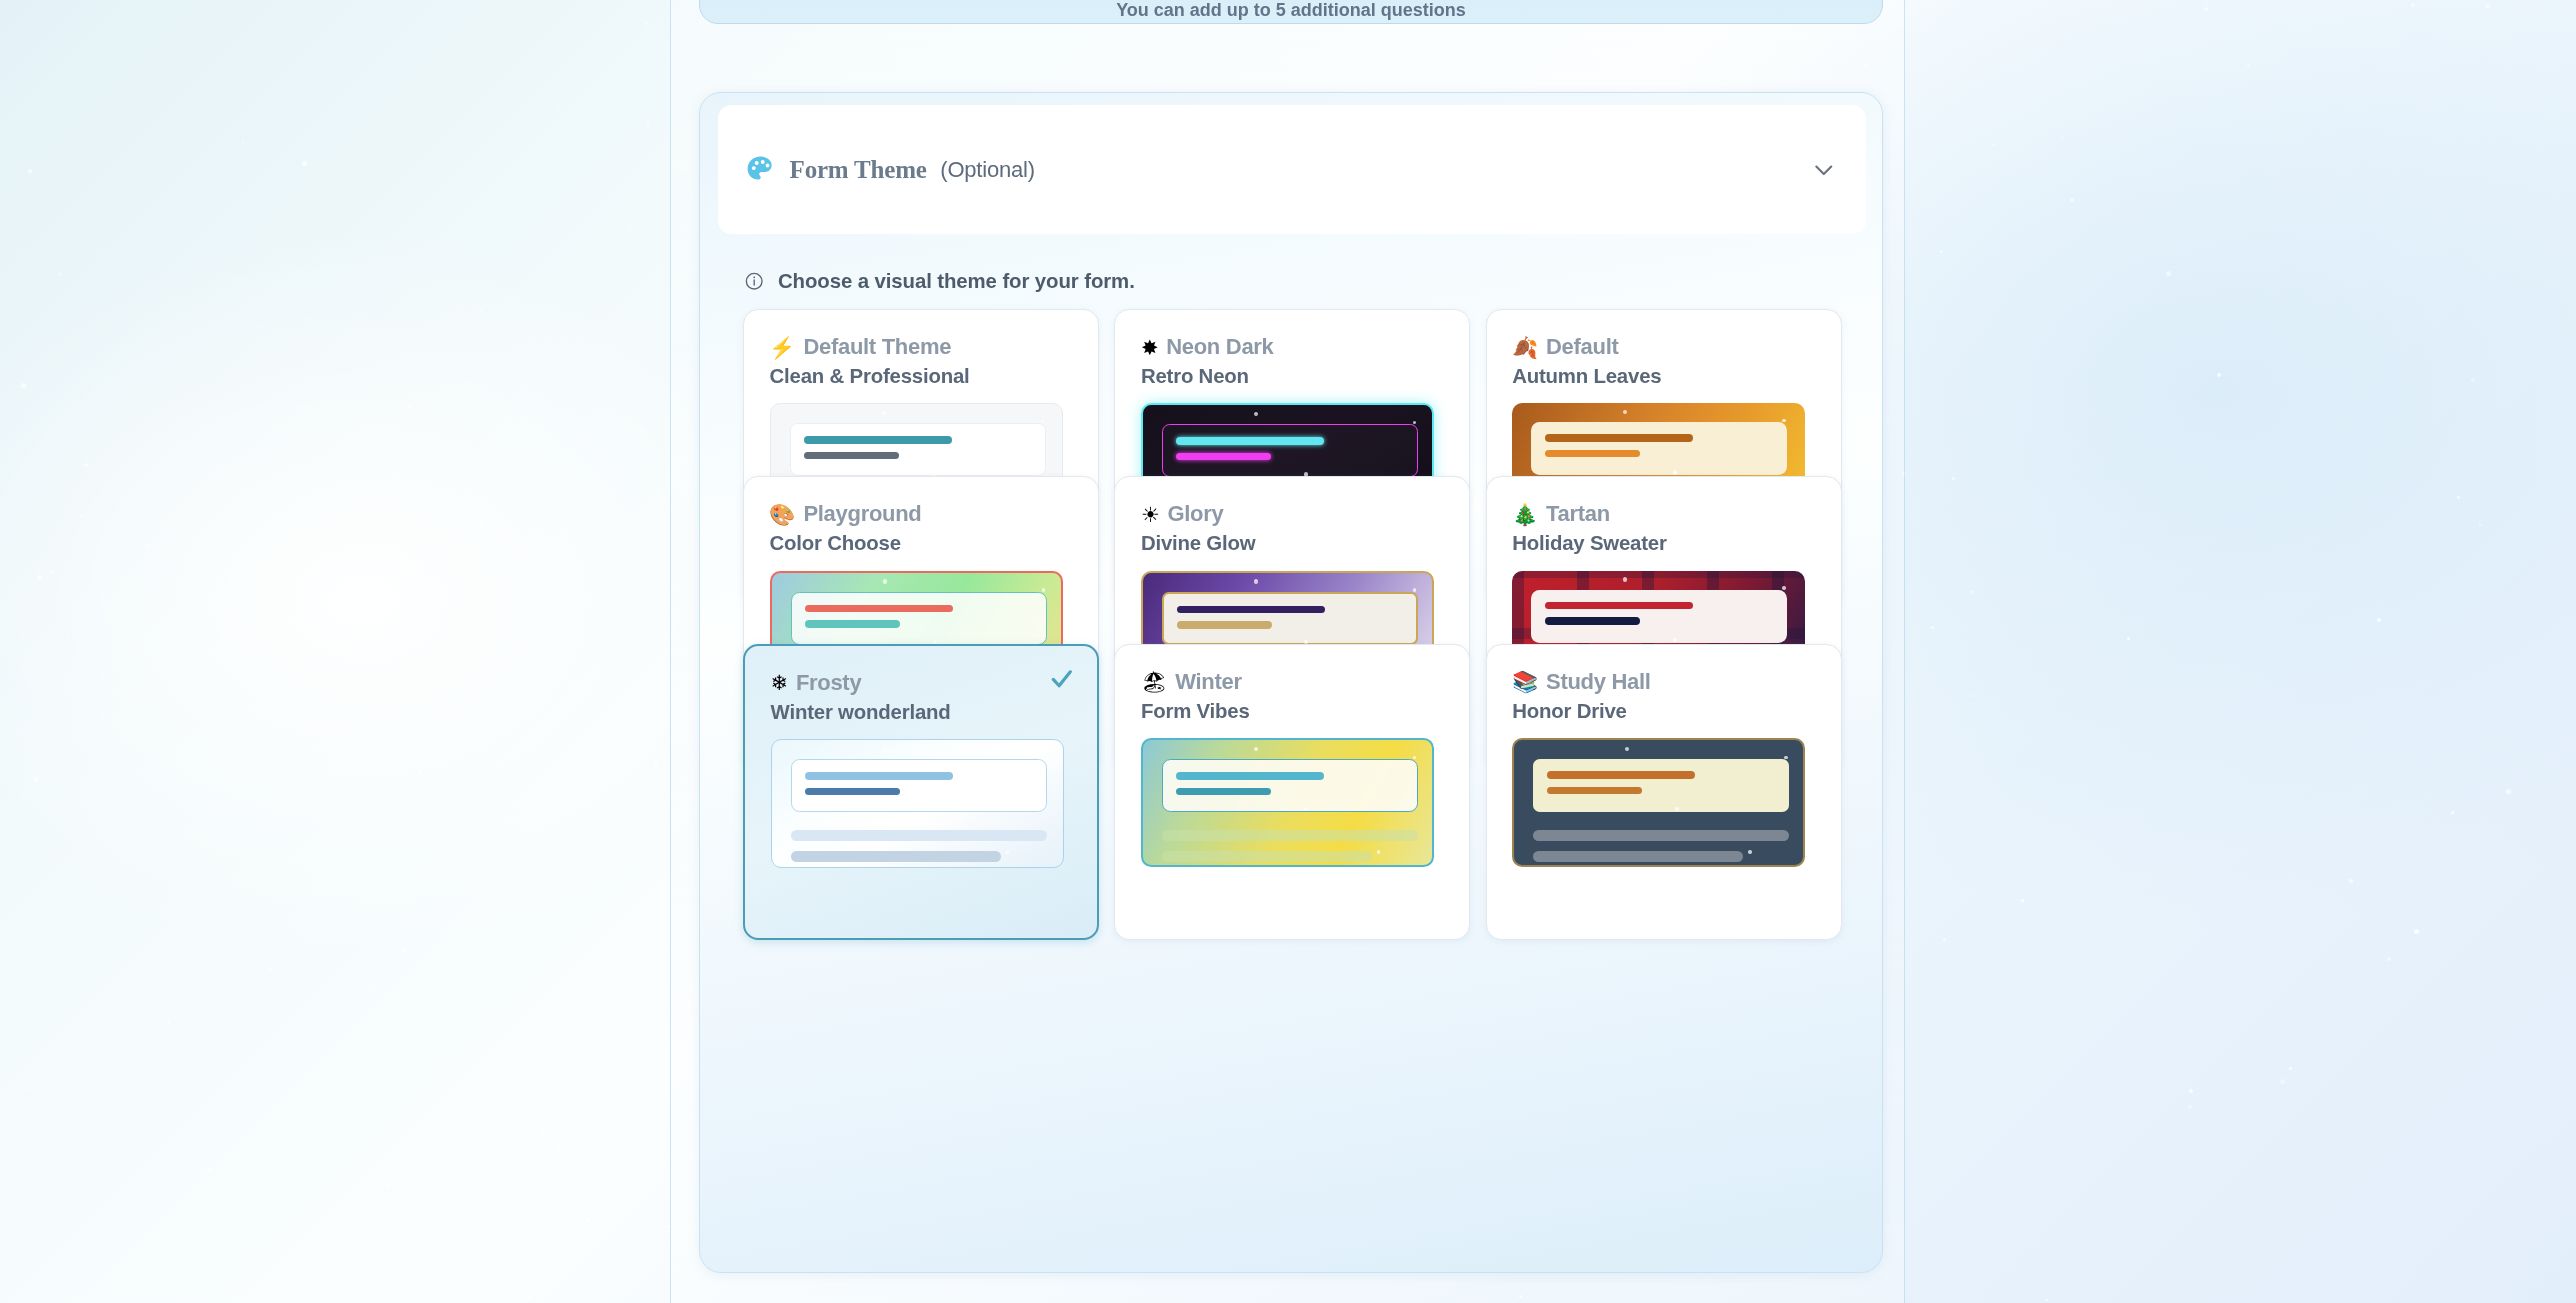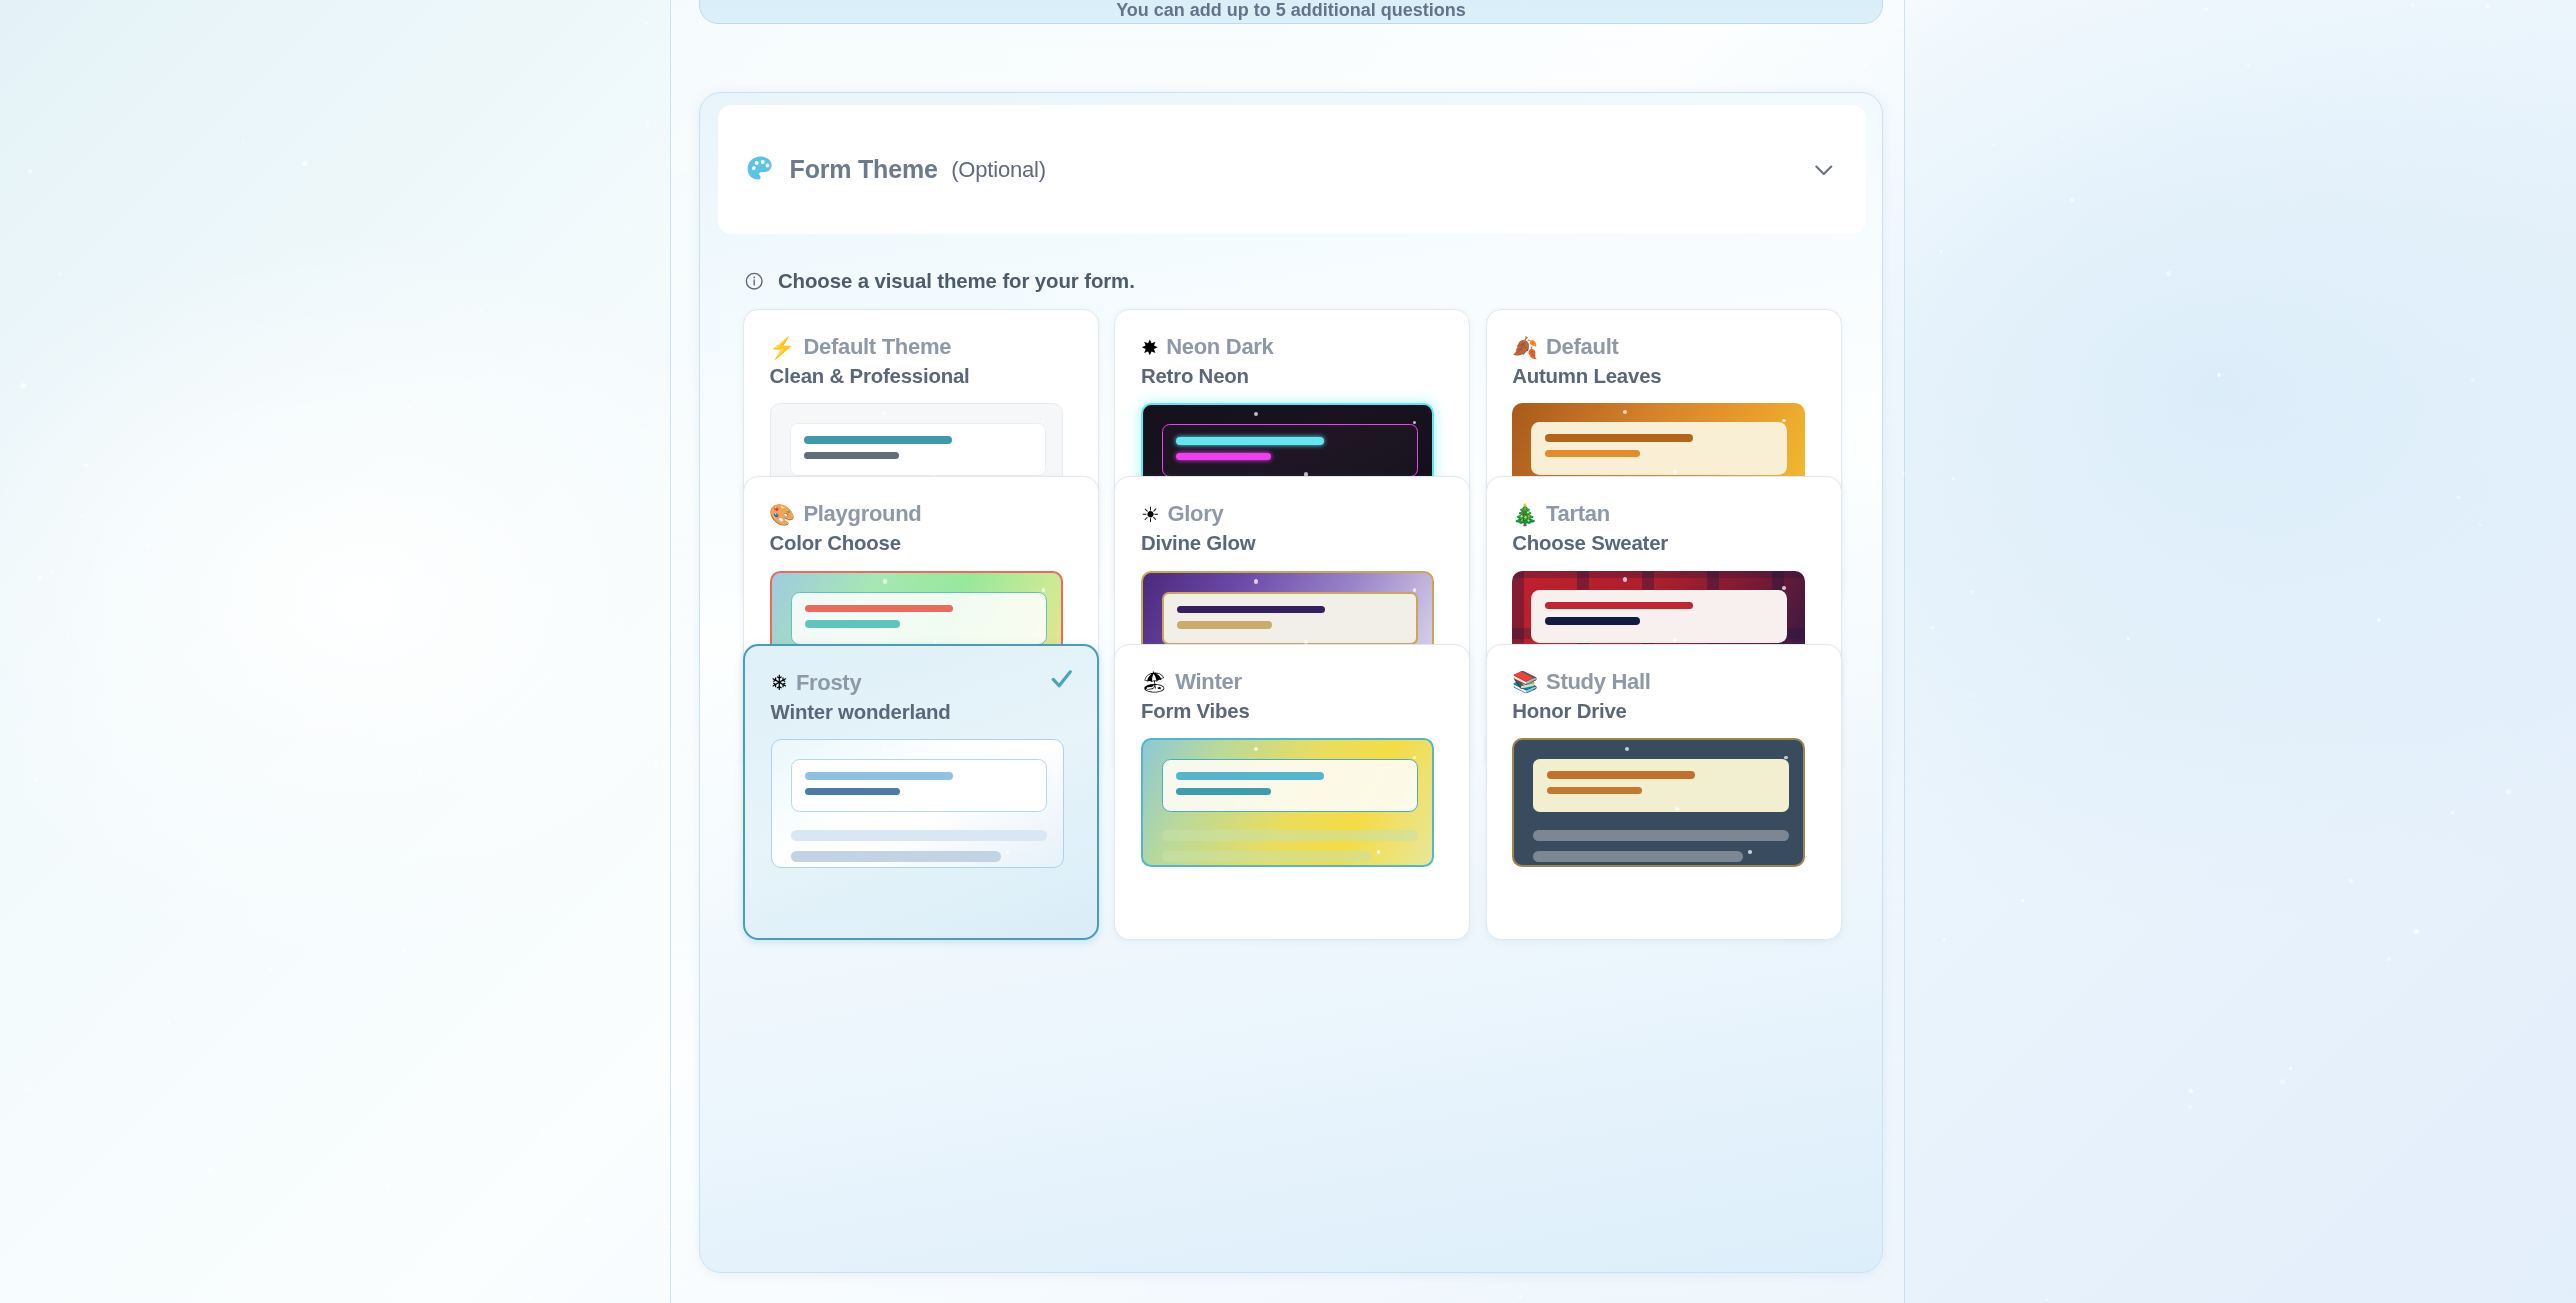--- a/index.html
+++ b/index.html
@@ -100,20 +100,21 @@
     align-items: center;
     padding: 0 29px 0 27px;
     cursor: pointer;
   }
   #palette-icon { width: 31px; height: 31px; flex: 0 0 31px; margin-right: 13.6px; display:block; }
   #theme-title {
     font-size: 25px;
     font-weight: 700;
     color: #6b7b8c;
     letter-spacing: -0.2px;
+    font-family: Liberation Serif, serif;
   }
   #theme-optional {
     font-size: 22px;
     font-weight: 400;
     color: #5d6b7d;
     margin-left: 13.6px;
     letter-spacing: -0.2px;
   }
   #theme-chevron { margin-left: auto; width: 25.6px; height: 25.6px; display:block; }
 
@@ -575,21 +576,21 @@
           <span class="pv-spark" style="left: 270px; top: 15.5px; width: 3.4px; height: 3.4px; opacity: 0.72;"></span>
           <span class="pv-spark" style="left: 161px; top: 67px; width: 4.3px; height: 4.3px; opacity: 0.72;"></span>
           <span class="pv-spark" style="left: 234px; top: 110px; width: 3.4px; height: 3.4px; opacity: 0.72;"></span>
         </div>
       </div>
       <div class="theme-card">
         <div class="card-head">
           <span class="card-emoji">🎄</span>
           <span class="card-name">Tartan</span>
         </div>
-        <div class="card-sub">Choose Sweater</div>
+        <div class="card-sub">Holiday Sweater</div>
         <div class="preview pv-tartan">
           <div class="inner-box">
             <div class="bar long"></div>
             <div class="bar short"></div>
           </div>
           <div class="outer-bar b1"></div>
           <div class="outer-bar b2"></div>
           <span class="pv-spark" style="left: 111px; top: 6.5px; width: 4.3px; height: 4.3px; opacity: 0.72;"></span>
           <span class="pv-spark" style="left: 270px; top: 15.5px; width: 3.4px; height: 3.4px; opacity: 0.72;"></span>
           <span class="pv-spark" style="left: 161px; top: 67px; width: 4.3px; height: 4.3px; opacity: 0.72;"></span>

